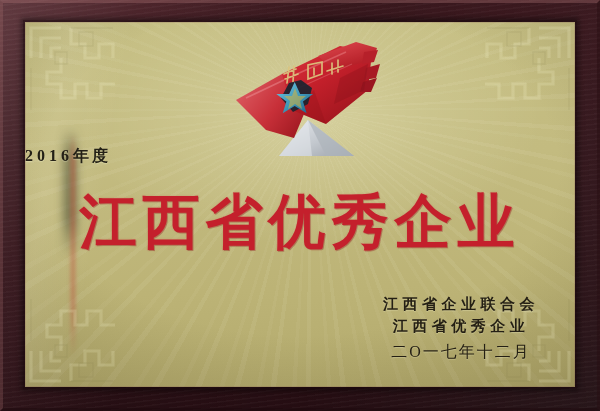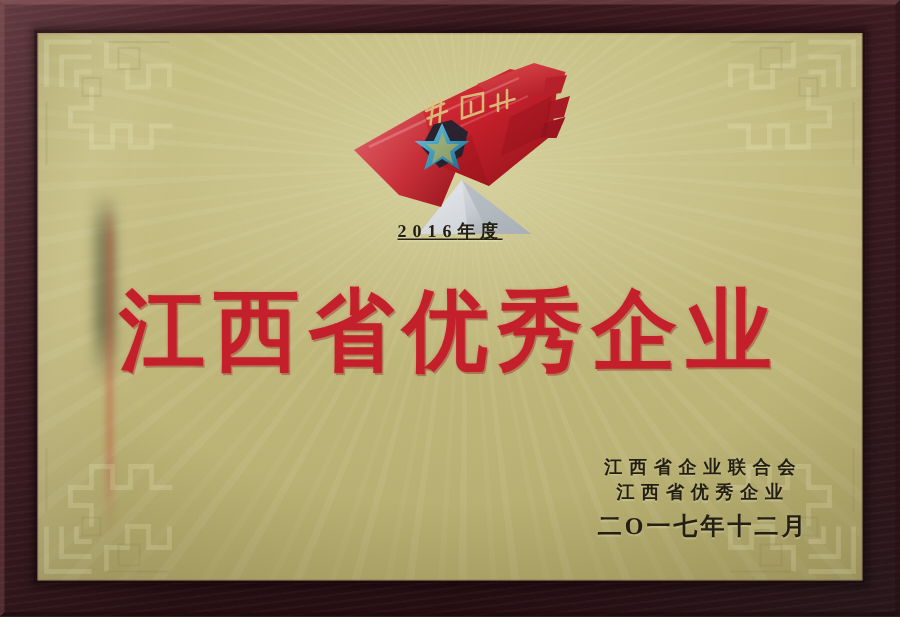--- a/index.html
+++ b/index.html
@@ -184,27 +184,25 @@
     height: 118px;
     margin-left: -78px;
   }
   #emblem svg { display: block; width: 100%; height: 100%; }
 
   
   #year-line {
     position: absolute;
     top: 124px;
     left: 0; right: 0;
-    text-align: center;
     color: #232016;
-    font-size: 12px;
+    font-size: 16px;
     letter-spacing: 3px;
     font-weight: 600;
     text-shadow: 0 1px 1px rgba(255,255,220,0.30);
-    text-decoration: underline;
   }
   #year-line .yr-num { font-family: "Liberation Serif", serif; letter-spacing: 4px; }
 
   
   #main-title {
     position: absolute;
     top: 168px;
     left: 0; right: 0;
     text-align: center;
     color: #c4202c;
@@ -221,33 +219,33 @@
 
   
   #issuer-block {
     position: absolute;
     right: 36px;
     bottom: 22px;
     text-align: center;
     color: #241f14;
   }
   .issuer-line {
-    font-size: 12px;
+    font-size: 15px;
     letter-spacing: 4.5px;
     line-height: 1.45;
     font-weight: 600;
     padding-right: 0;
     text-shadow: 0 1px 1px rgba(255,255,220,0.25);
   }
   .issuer-date {
     font-size: 16px;
     letter-spacing: 2px;
     line-height: 1.6;
     margin-top: 2px;
-    font-weight: 700;
+    font-weight: 400;
     text-shadow: 0 1px 1px rgba(255,255,220,0.25);
   }
 </style>
 </head>
 <body>
 
 <div id="plaque">
 
   <div class="frame-grain"></div>
   <div class="frame-bevel-outer"></div>

